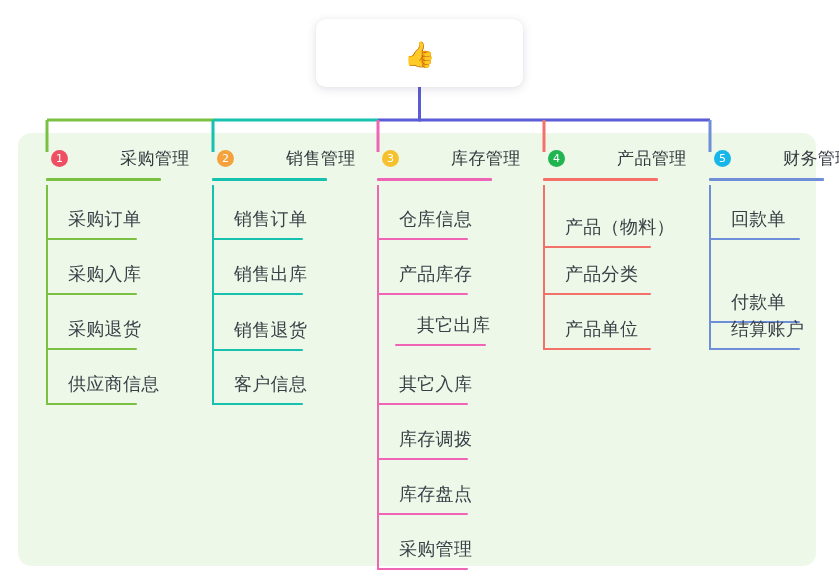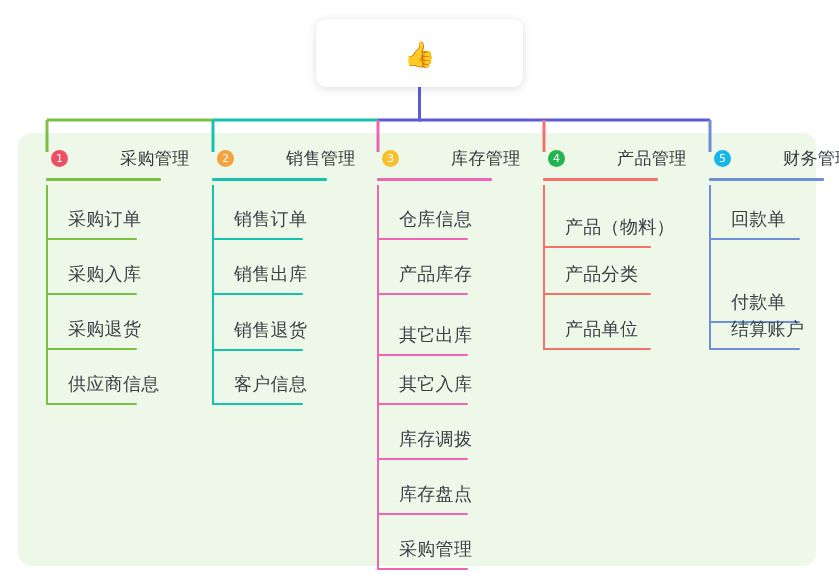--- a/index.html
+++ b/index.html
@@ -235,21 +235,21 @@
         <div class="leaves">
           <div class="spine" style="background: rgb(239, 100, 180); height: 385px;"></div>
           <div class="leaf" style="top: 0px; width: 91px;">
             <span class="leaf-label">仓库信息</span>
             <div class="leaf-rule" style="background: rgb(239, 100, 180); width: 91px;"></div>
           </div>
           <div class="leaf" style="top: 55px; width: 91px;">
             <span class="leaf-label">产品库存</span>
             <div class="leaf-rule" style="background: rgb(239, 100, 180); width: 91px;"></div>
           </div>
-          <div class="leaf" style="top: 116px; width: 91px;">
+          <div class="leaf" style="top: 106px; width: 91px; margin-left: 18px;">
             <span class="leaf-label">其它出库</span>
             <div class="leaf-rule" style="background: rgb(239, 100, 180); width: 91px;"></div>
           </div>
           <div class="leaf" style="top: 165px; width: 91px;">
             <span class="leaf-label">其它入库</span>
             <div class="leaf-rule" style="background: rgb(239, 100, 180); width: 91px;"></div>
           </div>
           <div class="leaf" style="top: 220px; width: 91px;">
             <span class="leaf-label">库存调拨</span>
             <div class="leaf-rule" style="background: rgb(239, 100, 180); width: 91px;"></div>

